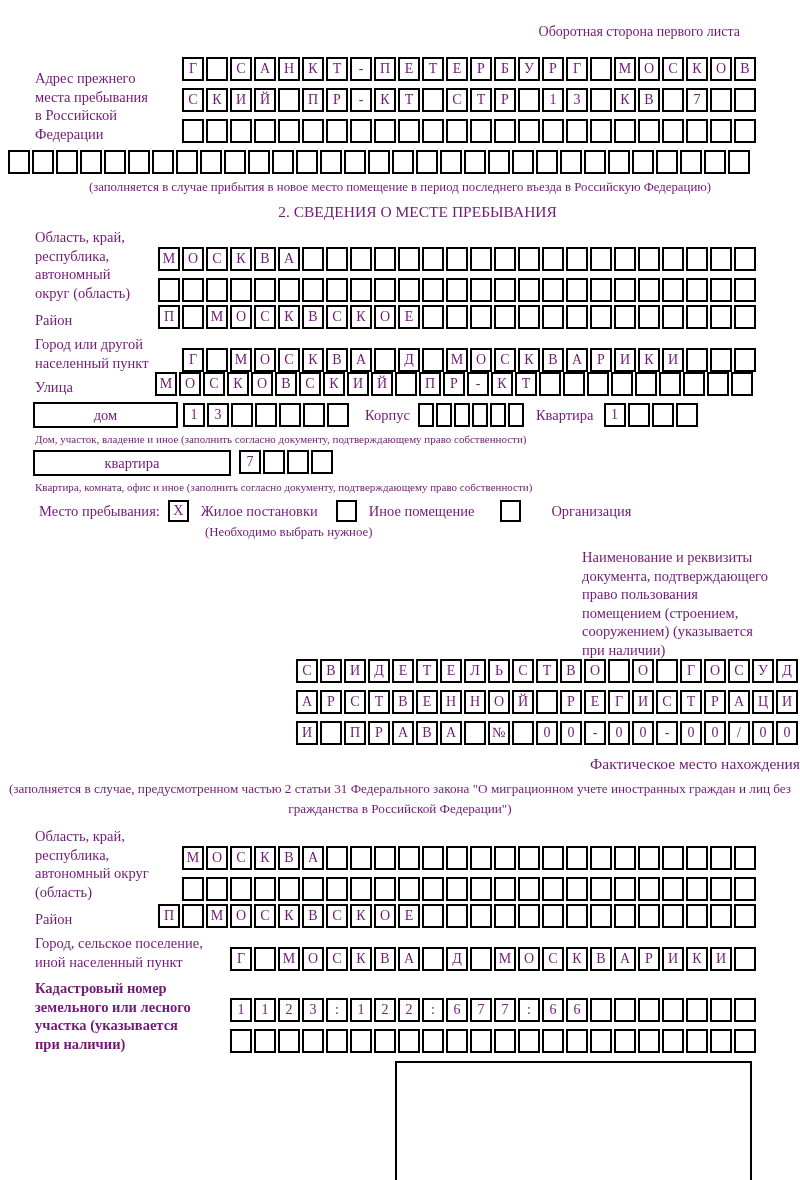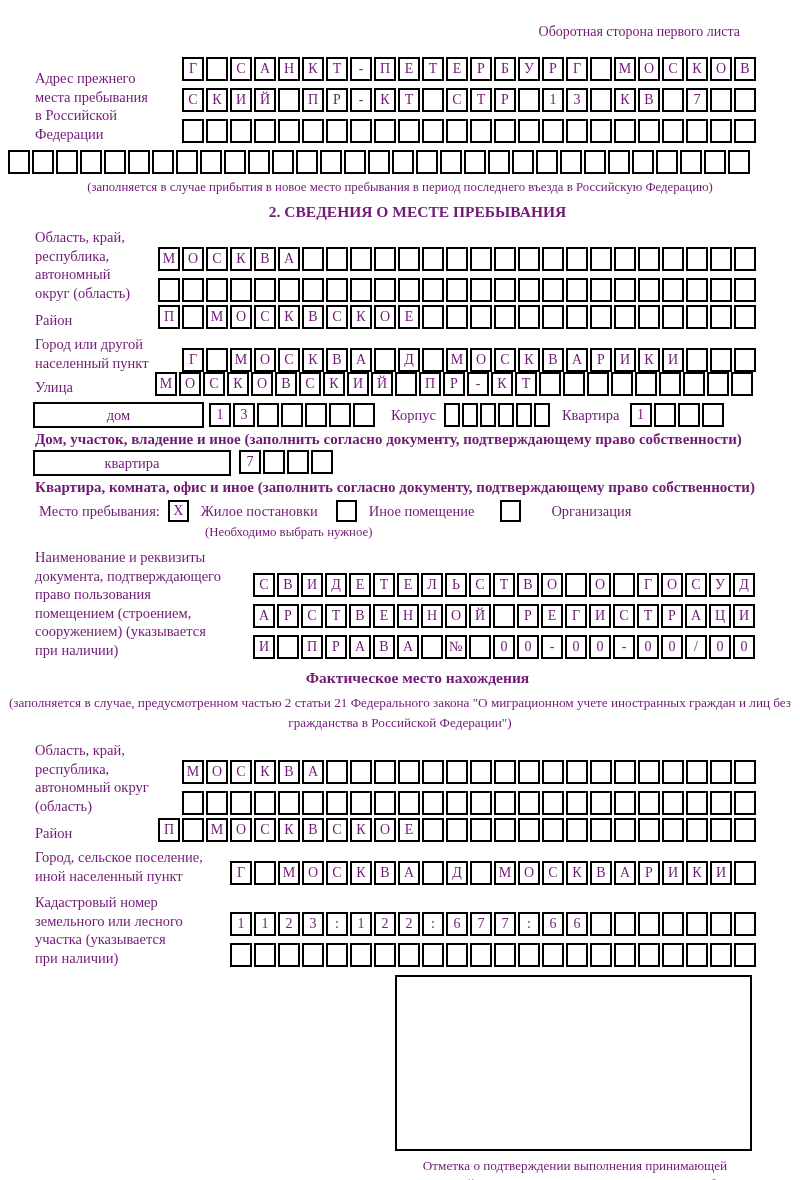--- a/index.html
+++ b/index.html
@@ -31,22 +31,22 @@
     display: inline-block;
     width: 22px; height: 24px;
     border: 2px solid #000;
     margin-right: 2px;
     font-size: 14px; line-height: 19px;
     text-align: center;
     overflow: hidden;
   }
   .cellrow.small .cell { width: 16px; margin-right: 2px; }
   .note-center { text-align: center; font-size: 12.8px; line-height: 16px; margin-top: 5px; }
-  .note-left { font-size: 15px; line-height: 16px; margin: 3px 0 3px 35px; font-weight: bold; }
-  .sec-title { text-align: center; font-weight: bold; font-size: 15.5px; margin-top: 8px; padding-left: 35px; }
+  .note-left { font-size: 11px; line-height: 16px; margin: 3px 0 3px 35px; }
+  .sec-title { text-align: center; font-weight: normal; font-size: 15.5px; margin-top: 8px; padding-left: 35px; }
   .inline-box {
     border: 2px solid #000;
     height: 26px;
     text-align: center;
     font-size: 14.5px;
     line-height: 22px;
   }
   .checkbox {
     display: inline-block;
     width: 21px; height: 22px;
@@ -189,21 +189,21 @@
       <span class="cell">&nbsp;</span>
       <span class="cell">&nbsp;</span>
       <span class="cell">&nbsp;</span>
       <span class="cell">&nbsp;</span>
       <span class="cell">&nbsp;</span>
       <span class="cell">&nbsp;</span>
       <span class="cell">&nbsp;</span>
       <span class="cell">&nbsp;</span>
       <span class="cell">&nbsp;</span>
     </div>
-  <div class="note-center">(заполняется в случае прибытия в новое место пребывания в период последнего въезда в Российскую Федерацию)</div>
+  <div class="note-center">(заполняется в случае прибытия в новое место помещение в период последнего въезда в Российскую Федерацию)</div>
 
   <div class="sec-title">2. СВЕДЕНИЯ О МЕСТЕ ПРЕБЫВАНИЯ</div>
 
   <div class="flexrow" style="margin-top:5px;">
     <div class="label" style="margin-left:35px; width:123px;">Область, край,
 республика,
 автономный
 округ (область)</div>
     <div class="cellcol">
       <div class="cellrow">
@@ -350,21 +350,21 @@
         <span class="cell">&nbsp;</span>
         <span class="cell">&nbsp;</span>
         <span class="cell">&nbsp;</span>
         <span class="cell">&nbsp;</span>
         <span class="cell">&nbsp;</span>
         <span class="cell">&nbsp;</span>
       </div>
   </div>
 
   <div class="flexrow" style="margin-top:6px; align-items:center;">
-    <div class="inline-box" style="margin-left:33px; width:171px;">дом</div>
+    <div class="inline-box" style="margin-left:33px; width:145px;">дом</div>
     <div class="cellrow" style="margin-left:5px;">
         <span class="cell">1</span>
         <span class="cell">3</span>
         <span class="cell">&nbsp;</span>
         <span class="cell">&nbsp;</span>
         <span class="cell">&nbsp;</span>
         <span class="cell">&nbsp;</span>
         <span class="cell">&nbsp;</span>
       </div>
     <div class="label" style="margin-left:14px; padding-top:0;">Корпус</div>
@@ -401,21 +401,21 @@
     <div class="label" style="margin-left:39px; padding-top:0;">Место пребывания:</div>
     <span class="checkbox" style="margin-left:8px;">X</span>
     <div class="label" style="margin-left:12px; padding-top:0;">Жилое постановки</div>
     <span class="checkbox" style="margin-left:18px;"></span>
     <div class="label" style="margin-left:12px; padding-top:0;">Иное помещение</div>
     <span class="checkbox" style="margin-left:26px;"></span>
     <div class="label" style="margin-left:30px; padding-top:0;">Организация</div>
   </div>
   <div style="margin-left:205px; font-size:12.8px; margin-top:3px;">(Необходимо выбрать нужное)</div>
 
-  <div class="flexrow" style="margin-top:6px;">
+  <div class="flexrow" style="margin-top:6px;flex-direction:column;">
     <div class="label" style="margin-left:35px; width:218px;">Наименование и реквизиты
 документа, подтверждающего
 право пользования
 помещением (строением,
 сооружением) (указывается
 при наличии)</div>
     <div class="cellcol">
       <div class="cellrow">
           <span class="cell">С</span>
           <span class="cell">В</span>
@@ -481,22 +481,22 @@
           <span class="cell">-</span>
           <span class="cell">0</span>
           <span class="cell">0</span>
           <span class="cell">/</span>
           <span class="cell">0</span>
           <span class="cell">0</span>
         </div>
     </div>
   </div>
 
-  <div class="sec-title" style="margin-top:10px;">Фактическое место нахождения</div>
-  <div class="note-center" style="font-size:13.2px; line-height:20px; margin-top:6px;">(заполняется в случае, предусмотренном частью 2 статьи 21 Федерального закона
+  <div class="sec-title" style="margin-top:10px;text-align:right;">Фактическое место нахождения</div>
+  <div class="note-center" style="font-size:13.2px; line-height:20px; margin-top:6px;">(заполняется в случае, предусмотренном частью 2 статьи 31 Федерального закона
 "О миграционном учете иностранных граждан и лиц без гражданства в Российской Федерации")</div>
 
   <div class="flexrow" style="margin-top:6px;">
     <div class="label" style="margin-left:35px; width:147px;">Область, край,
 республика,
 автономный округ
 (область)</div>
     <div class="cellcol">
       <div class="cellrow">
           <span class="cell">М</span>
@@ -607,21 +607,21 @@
         <span class="cell">А</span>
         <span class="cell">Р</span>
         <span class="cell">И</span>
         <span class="cell">К</span>
         <span class="cell">И</span>
         <span class="cell">&nbsp;</span>
       </div>
   </div>
 
   <div class="flexrow" style="margin-top:6px;">
-    <div class="label" style="margin-left:35px; width:195px;">Кадастровый номер
+    <div class="label" style="margin-left:35px; width:195px;font-weight:bold;">Кадастровый номер
 земельного или лесного
 участка (указывается
 при наличии)</div>
     <div class="cellcol">
       <div class="cellrow">
           <span class="cell">1</span>
           <span class="cell">1</span>
           <span class="cell">2</span>
           <span class="cell">3</span>
           <span class="cell">:</span>

